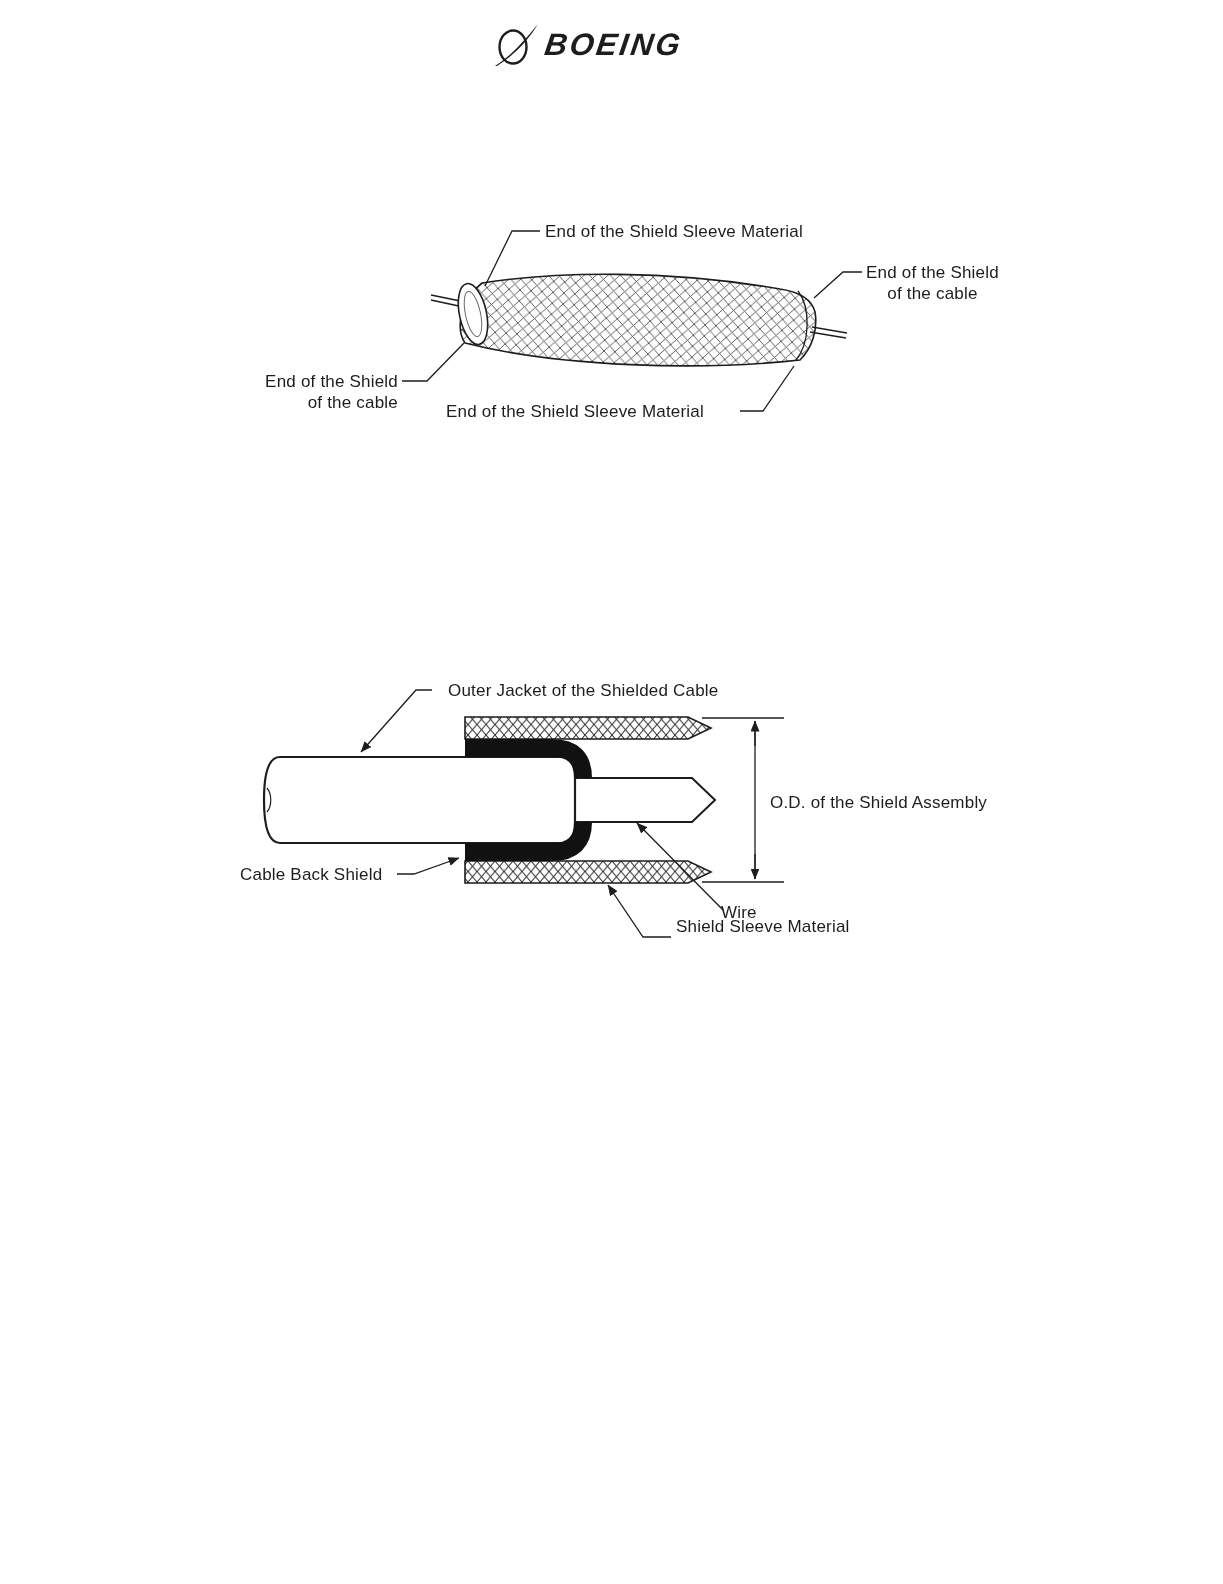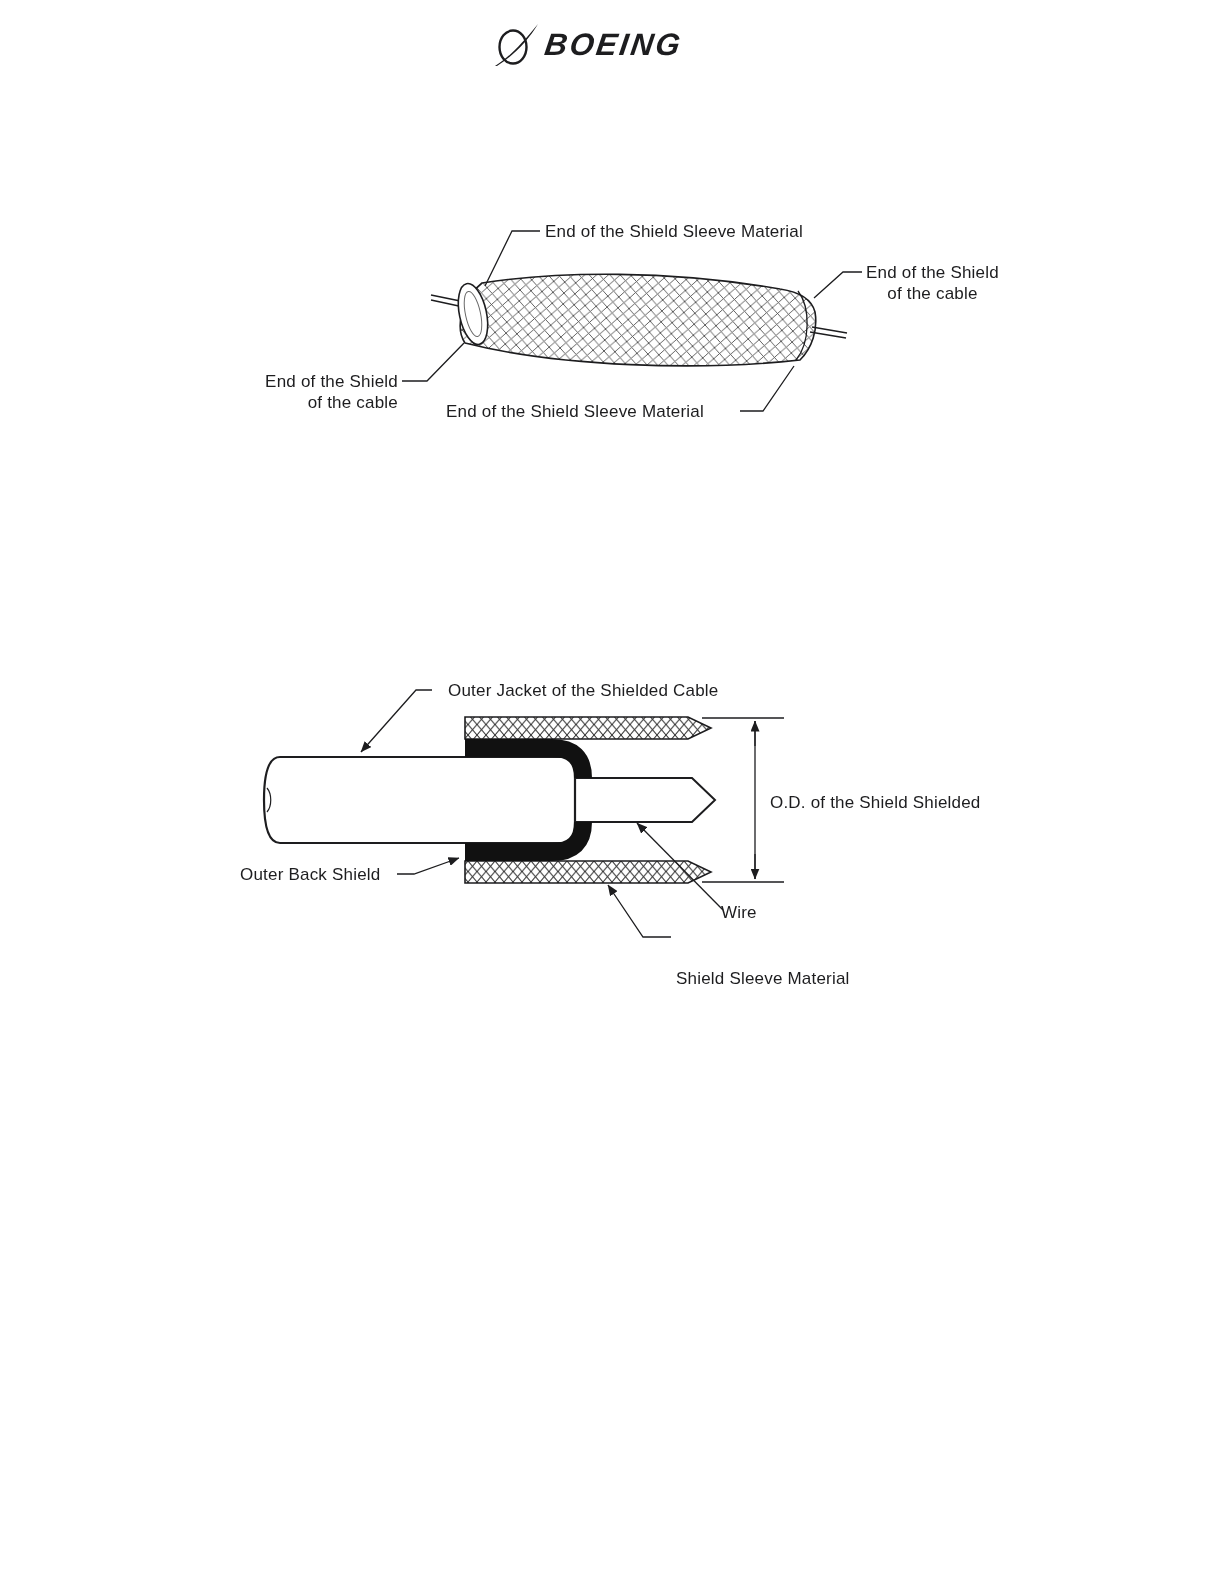--- a/index.html
+++ b/index.html
@@ -136,21 +136,21 @@
 
   <div class="label label-right-align" style="left:230px; top:371px; width:168px;">
     <div>End of the Shield</div>
     <div>of the cable</div>
   </div>
 
   <div class="label" style="left:446px; top:401px;">End of the Shield Sleeve Material</div>
 
   <div class="label" style="left:437px; top:680px;margin-left:11px;">Outer Jacket of the Shielded Cable</div>
 
-  <div class="label" style="left:770px; top:792px;">O.D. of the Shield Shielded</div>
+  <div class="label" style="left:770px; top:792px;">O.D. of the Shield Assembly</div>
 
-  <div class="label" style="left:240px; top:864px;">Outer Back Shield</div>
+  <div class="label" style="left:240px; top:864px;">Cable Back Shield</div>
 
   <div class="label" style="left:721px; top:902px;">Wire</div>
 
-  <div class="label" style="left:676px; top:968px;">Shield Sleeve Material</div>
+  <div class="label" style="left:676px; top:916px;">Shield Sleeve Material</div>
 
 </div>
 
 </body></html>

